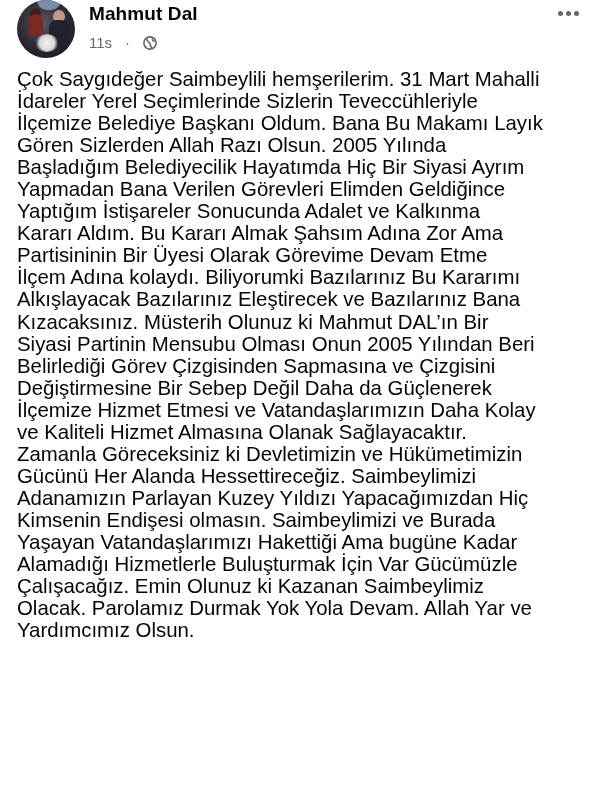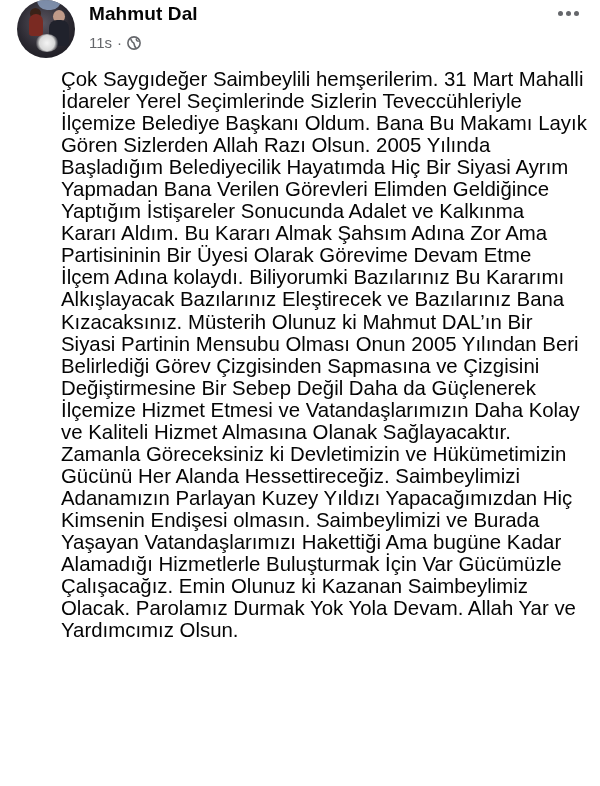--- a/index.html
+++ b/index.html
@@ -9,26 +9,26 @@
   .avatar { position: absolute; left: 17px; top: 0px; width: 58px; height: 58px; border-radius: 50%;
             overflow: hidden; background: radial-gradient(circle at 45% 40%, #5a5560 0%, #2a2830 55%, #15141a 100%); }
   .avatar .p1 { position: absolute; left: 12px; top: 14px; width: 14px; height: 22px; border-radius: 7px 7px 3px 3px; background: #7a2a22; }
   .avatar .p1h { position: absolute; left: 13px; top: 8px; width: 11px; height: 11px; border-radius: 50%; background: #3a2218; }
   .avatar .p2 { position: absolute; left: 32px; top: 20px; width: 20px; height: 26px; border-radius: 8px 8px 3px 3px; background: #20222c; }
   .avatar .p2h { position: absolute; left: 36px; top: 10px; width: 12px; height: 13px; border-radius: 50%; background: #c09a88; }
   .avatar .flowers { position: absolute; left: 18px; top: 34px; width: 24px; height: 18px; border-radius: 50%;
                      background: radial-gradient(circle, #f4f4f4 0%, #d8d8d8 50%, rgba(200,200,200,0) 75%); }
   .avatar .top { position: absolute; left: 20px; top: 0; width: 24px; height: 10px; background: #8ea4c4; opacity: .8; border-radius: 0 0 10px 10px; }
   .name { position: absolute; left: 89px; top: 3px; font-size: 19px; font-weight: bold; letter-spacing: 0.1px; }
-  .meta { position: absolute; left: 89px; top: 34px; font-size: 15px; color: #65676b; display: flex; align-items: center; gap: 5px; }
+  .meta { position: absolute; left: 89px; top: 34px; font-size: 15px; color: #65676b; display: flex; align-items: center; gap: 13px; }
   .globe { display: inline-block; width: 14px; height: 14px; }
   .more { position: absolute; left: 558px; top: 8px; width: 26px; height: 10px; display: flex; gap: 3px; align-items: center; cursor: pointer; }
   .more span { width: 5px; height: 5px; border-radius: 50%; background: #65676b; display: block; }
   .body-text { position: absolute; left: 17px; top: 68px; width: 575px; font-size: 20.4px; line-height: 22.05px; }
-  .body-text div { white-space: nowrap; margin-left: 44px; }
+  .body-text div { white-space: nowrap; }
 </style>
 </head>
 <body>
 
 <div class="header">
   <div class="avatar">
     <div class="top"></div>
     <div class="p1h"></div>
     <div class="p1"></div>
     <div class="p2h"></div>

